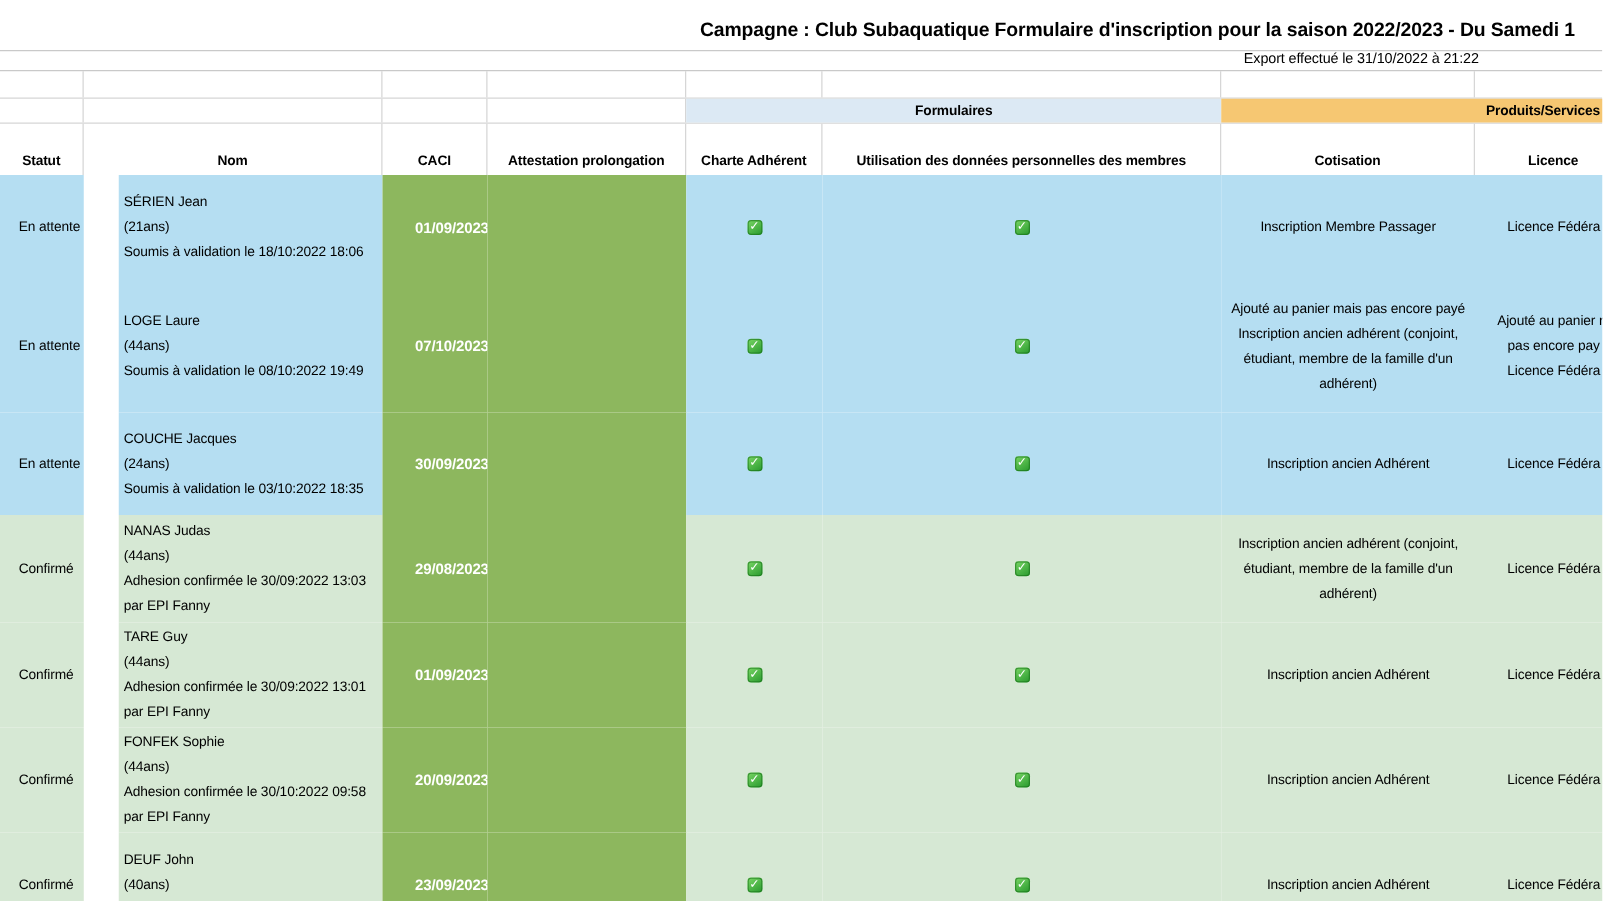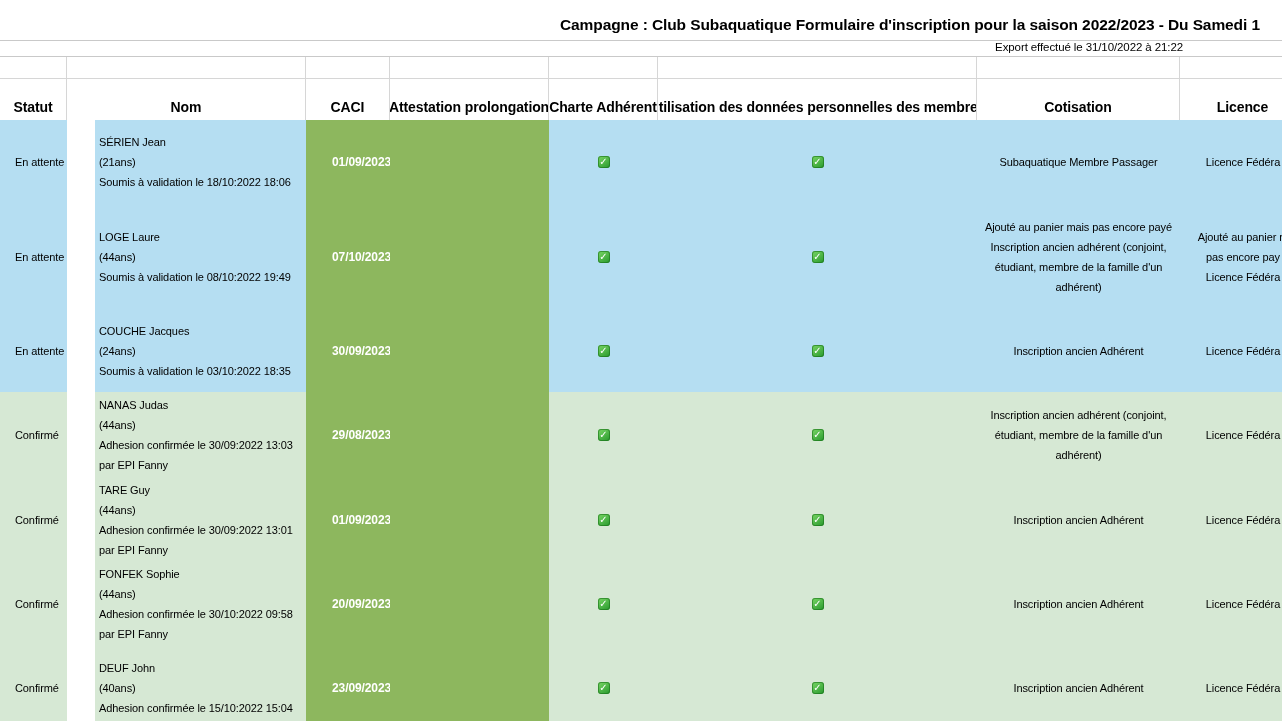--- a/index.html
+++ b/index.html
@@ -14,21 +14,21 @@
 
   
   .grid{display:grid;grid-template-columns:67px 239px 84px 159px 109px 319px 203px 126px;box-sizing:border-box;}
   .r-empty{height:22px;border-bottom:1px solid #d6d6d6;}
   .r-bands{height:20px;border-bottom:1px solid #d6d6d6;grid-template-columns:67px 239px 84px 159px 428px 329px;}
   .r-head{height:41px;}
   .gc{box-sizing:border-box;border-right:1px solid #d6d6d6;}
   .gc:last-child{border-right:1px solid #d6d6d6;}
   .band-blue{background:var(--band-blue,#dce9f4);border-right:none;display:flex;align-items:center;justify-content:center;font-weight:bold;font-size:11px;}
   .band-orange{background:var(--band-orange,#f6c772);border-right:none;display:flex;align-items:center;justify-content:flex-end;font-weight:bold;font-size:11px;padding-right:26px;box-sizing:border-box;}
-  .hcell{display:flex;align-items:flex-end;justify-content:center;font-weight:bold;font-size:14px;padding-bottom:5px;white-space:nowrap;overflow:hidden;}
+  .hcell{display:flex;align-items:flex-end;justify-content:center;font-weight:bold;font-size:11px;padding-bottom:5px;white-space:nowrap;overflow:hidden;}
 
   
   .row{display:grid;grid-template-columns:67px 239px 84px 159px 109px 319px 203px 126px;}
   .cell{box-sizing:border-box;font-size:11px;}
   .row.pending .tone{background:var(--pending-row,#b5def2);}
   .row.confirmed .tone{background:var(--confirmed-row,#d6e8d4);}
   .c-status{display:flex;align-items:center;padding-left:15px;}
   .c-member{display:flex;align-items:center;padding-left:4px;white-space:pre-line;line-height:20px;margin-left:28px;}
   .c-caci{background:var(--moss-green,#8db75e);display:flex;align-items:center;padding-left:26px;color:#fff;font-weight:bold;font-size:12px;}
   .c-attest{background:var(--moss-green,#8db75e);}
@@ -60,20 +60,28 @@
     <div class="gc"></div>
       <div class="gc"></div>
     <div class="gc"></div>
       <div class="gc"></div>
     <div class="gc"></div>
       <div class="gc"></div>
     <div class="gc"></div>
       <div class="gc"></div>
   </div>
 
+  <div class="grid r-bands">
+    <div class="gc"></div>
+    <div class="gc"></div>
+    <div class="gc"></div>
+    <div class="gc"></div>
+    <div class="band-blue">Formulaires</div>
+    <div class="band-orange">Produits/Services</div>
+  </div>
 
   <div class="grid r-head">
     <div class="gc hcell">Statut</div>
     <div class="gc hcell">Nom</div>
     <div class="gc hcell">CACI</div>
     <div class="gc hcell">Attestation prolongation</div>
     <div class="gc hcell">Charte Adhérent</div>
     <div class="gc hcell">Utilisation des données personnelles des membres</div>
     <div class="gc hcell">Cotisation</div>
     <div class="gc hcell">Licence</div>
@@ -86,21 +94,21 @@
 (21ans)
 Soumis à validation le 18/10:2022 18:06</div>
     <div class="cell c-caci">01/09/2023</div>
     <div class="cell c-attest"></div>
     <div class="cell tone c-check">
       <span class="chk"></span>
     </div>
     <div class="cell tone c-check">
       <span class="chk"></span>
     </div>
-    <div class="cell tone c-cot">Subaquatique Membre Passager</div>
+    <div class="cell tone c-cot">Inscription Membre Passager</div>
     <div class="cell tone c-lic">Licence Fédéra</div>
   </div>
       <div class="row pending" style="height: 106px;">
     <div class="cell tone c-status">En attente</div>
     <div class="cell tone c-member">LOGE Laure
 (44ans)
 Soumis à validation le 08/10:2022 19:49</div>
     <div class="cell c-caci">07/10/2023</div>
     <div class="cell c-attest"></div>
     <div class="cell tone c-check">

